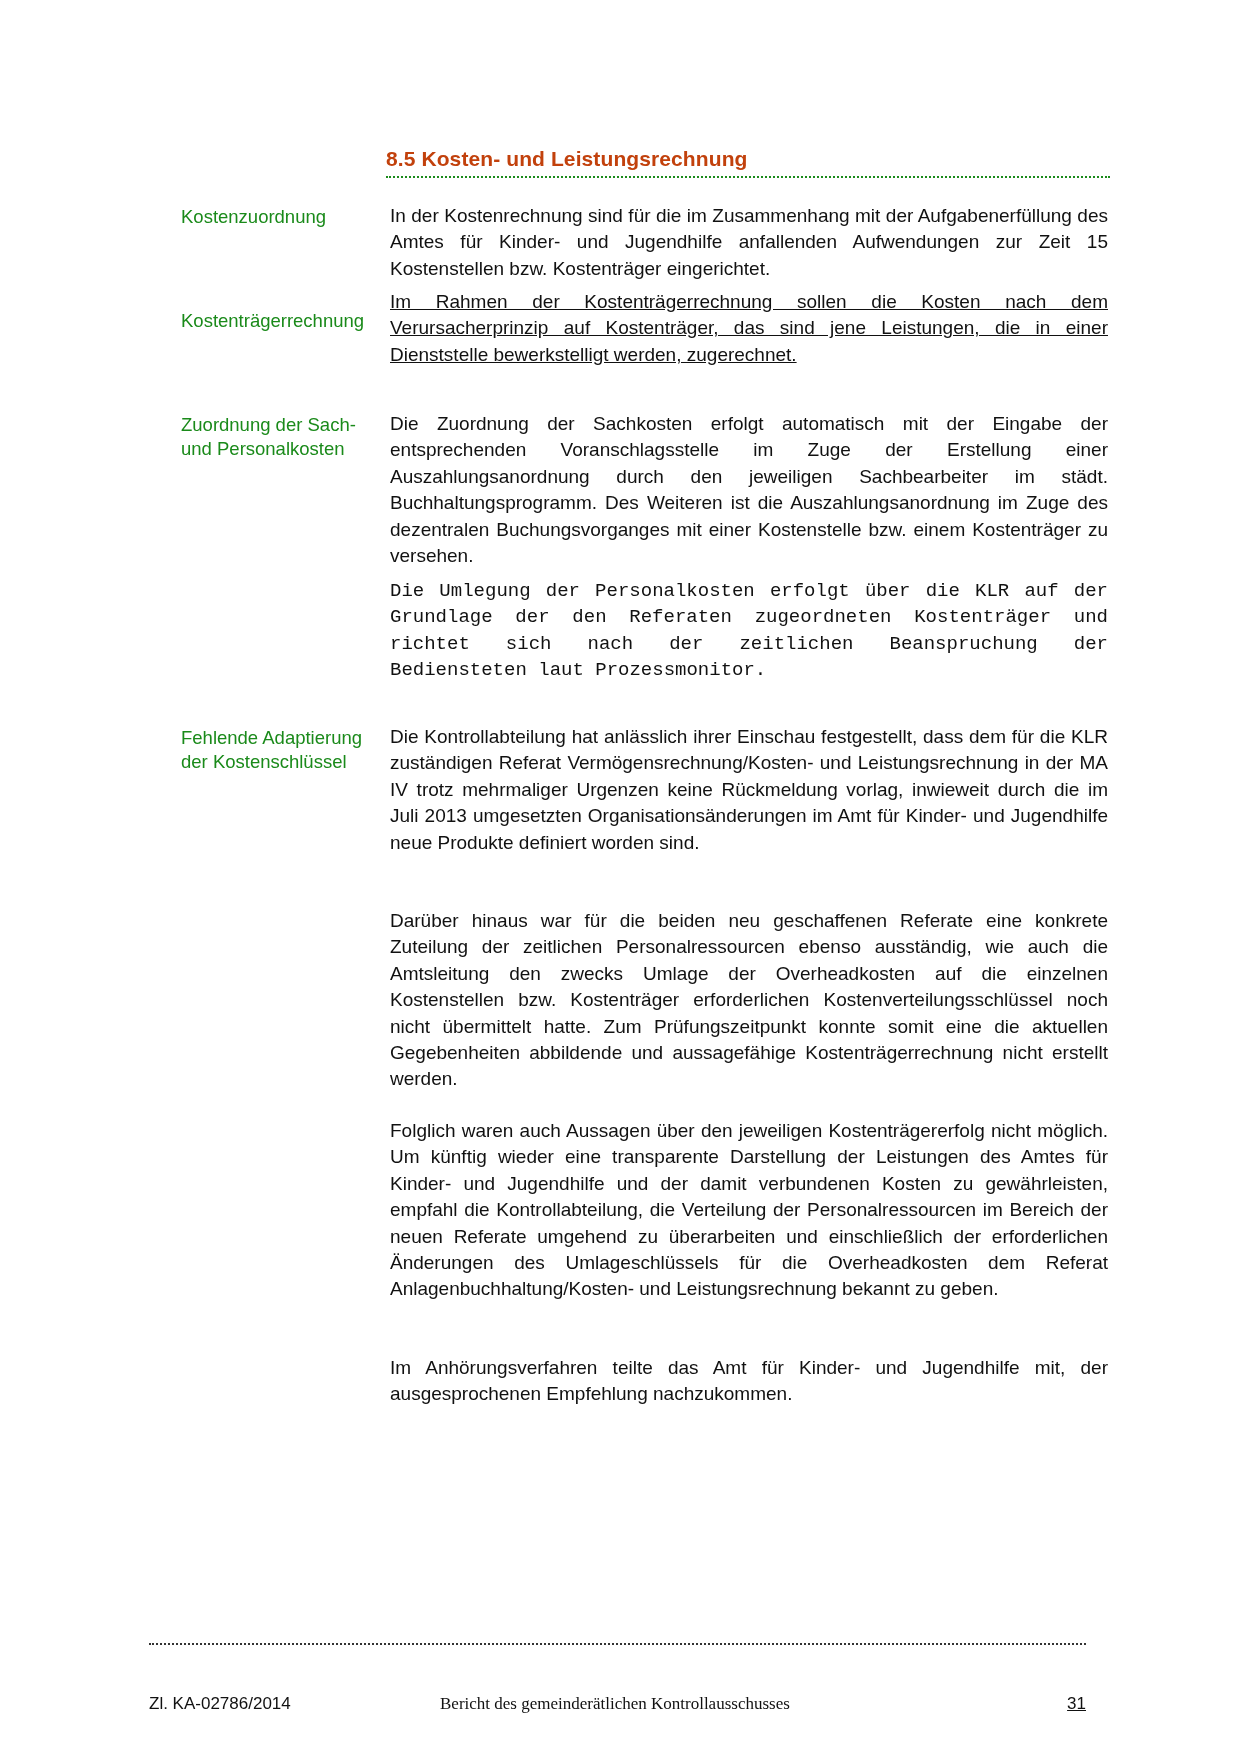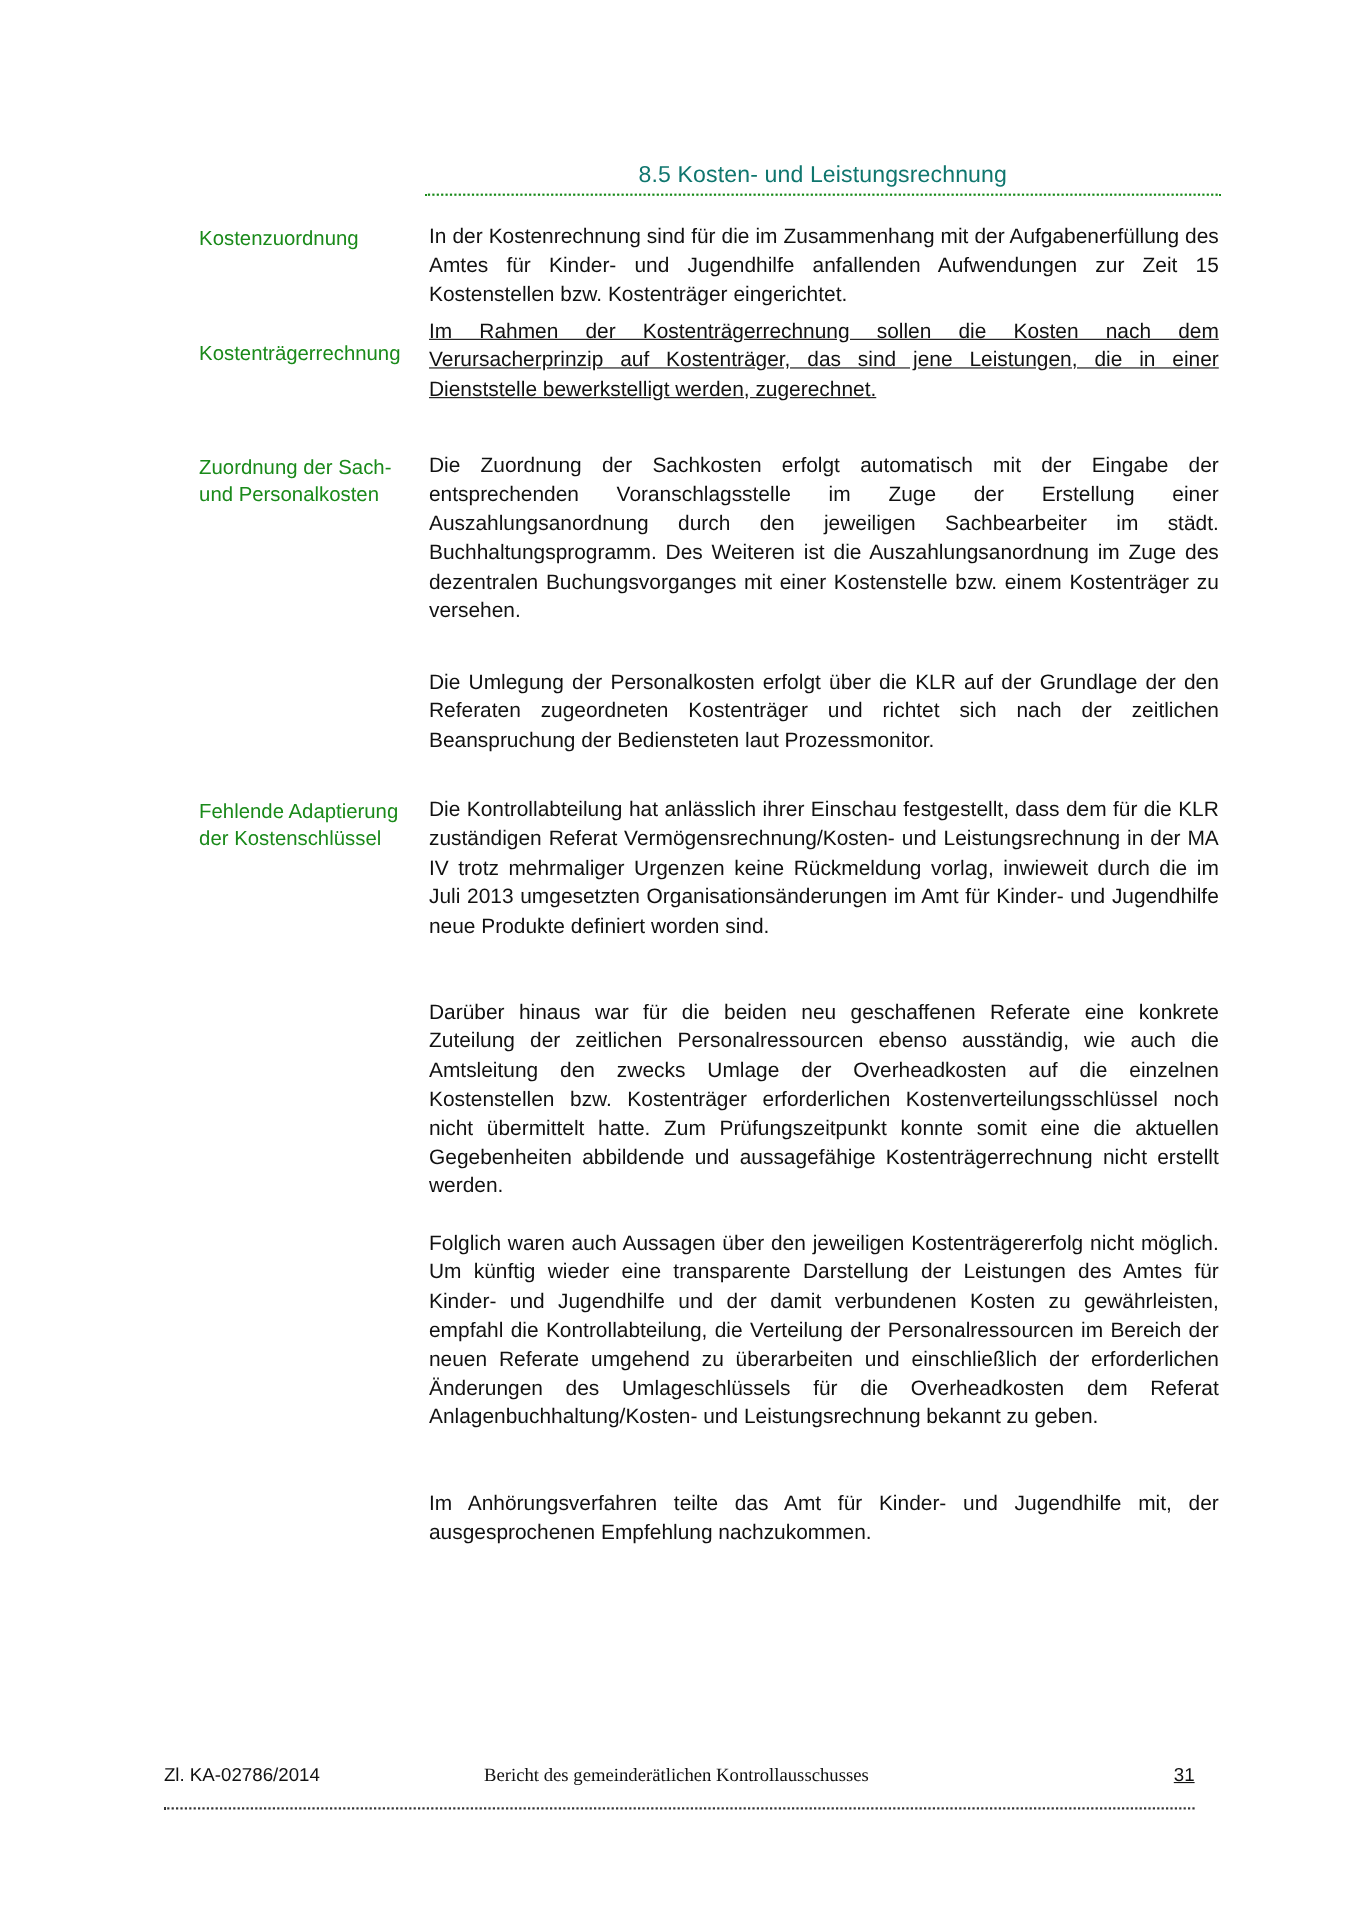--- a/index.html
+++ b/index.html
@@ -1,47 +1,47 @@
 <!DOCTYPE html>
 <html><head>
 <meta charset="utf-8">
 <style>
   html, body { margin: 0; padding: 0; background: #ffffff; }
   body { width: 1241px; height: 1754px; position: relative; overflow: hidden;
          font-family: "Liberation Sans", sans-serif; color: #111; }
-  .header-title { position: absolute; top: 147px; left: 386px; width: 724px; text-align: center;
-                  color: #0f766e; font-size: 21px; letter-spacing: 0.1px; }
+  .header-title { position: absolute; top: 147px; left: 386px; width: 724px; text-align: left;
+                  color: #c2410c; font-size: 21px; letter-spacing: 0.1px; font-weight: bold; }
   .header-rule { position: absolute; top: 176px; left: 386px; width: 724px; height: 0;
                  border-top: 2px dotted #1a8a1a; }
   .side { position: absolute; left: 149px; width: 220px; color: #1a8a1a; font-size: 18.5px; line-height: 24px; margin-left: 32px; }
   .para { position: absolute; left: 390px; width: 718px; font-size: 19px; line-height: 26.4px;
           text-align: justify; hyphens: manual; }
   .footer-rule { position: absolute; top: 1643px; left: 149px; width: 937px; height: 0;
                  border-top: 2px dotted #333; }
-  .footer { position: absolute; top: 1604px; font-size: 17px; color: #111; }
+  .footer { position: absolute; top: 1694px; font-size: 17px; color: #111; }
   .f-left { left: 149px; }
   .f-center { left: 440px; font-family: Liberation Serif, serif; }
   .f-right { left: 1060px; width: 26px; text-align: right; text-decoration: underline; }
 </style>
 </head>
 <body>
 
 <div>
   <div class="header-title">8.5  Kosten- und Leistungsrechnung</div>
   <div class="header-rule"></div>
 
   <div class="side" style="top:205px;">Kostenzuordnung</div>
   <div class="para" style="top:203px;">In der Kostenrechnung sind für die im Zusammenhang mit der Aufgabenerfüllung des Amtes für Kinder- und Jugendhilfe anfallenden Aufwendungen zur Zeit 15 Kostenstellen bzw. Kostenträger eingerichtet.</div>
 
   <div class="side" style="top:309px;">Kostenträgerrechnung</div>
   <div class="para" style="top:289px;text-decoration:underline;">Im Rahmen der Kostenträgerrechnung sollen die Kosten nach dem Verursacherprinzip auf Kostenträger, das sind jene Leistungen, die in einer Dienststelle bewerkstelligt werden, zugerechnet.</div>
 
   <div class="side" style="top:413px; width:200px;">Zuordnung der Sach- und Personalkosten</div>
   <div class="para" style="top:411px;">Die Zuordnung der Sachkosten erfolgt automatisch mit der Eingabe der entsprechenden Voranschlagsstelle im Zuge der Erstellung einer Auszahlungsanordnung durch den jeweiligen Sachbearbeiter im städt. Buchhaltungsprogramm. Des Weiteren ist die Auszahlungsanordnung im Zuge des dezentralen Buchungsvorganges mit einer Kostenstelle bzw. einem Kostenträger zu versehen.</div>
-  <div class="para" style="top:608px;">Die Umlegung der Personalkosten erfolgt über die KLR auf der Grundlage der den Referaten zugeordneten Kostenträger und richtet sich nach der zeitlichen Beanspruchung der Bediensteten laut Prozessmonitor.</div>
+  <div class="para" style="top:578px;font-family:Liberation Mono, monospace;">Die Umlegung der Personalkosten erfolgt über die KLR auf der Grundlage der den Referaten zugeordneten Kostenträger und richtet sich nach der zeitlichen Beanspruchung der Bediensteten laut Prozessmonitor.</div>
 
   <div class="side" style="top:726px; width:210px;">Fehlende Adaptierung der Kostenschlüssel</div>
   <div class="para" style="top:724px;">Die Kontrollabteilung hat anlässlich ihrer Einschau festgestellt, dass dem für die KLR zuständigen Referat Vermögensrechnung/Kosten- und Leistungsrechnung in der MA IV trotz mehrmaliger Urgenzen keine Rückmeldung vorlag, inwieweit durch die im Juli 2013 umgesetzten Organisationsänderungen im Amt für Kinder- und Jugendhilfe neue Produkte definiert worden sind.</div>
   <div class="para" style="top:908px;">Darüber hinaus war für die beiden neu geschaffenen Referate eine konkrete Zuteilung der zeitlichen Personalressourcen ebenso ausständig, wie auch die Amtsleitung den zwecks Umlage der Overheadkosten auf die einzelnen Kostenstellen bzw. Kostenträger erforderlichen Kostenverteilungsschlüssel noch nicht übermittelt hatte. Zum Prüfungszeitpunkt konnte somit eine die aktuellen Gegebenheiten abbildende und aussagefähige Kostenträgerrechnung nicht erstellt werden.</div>
   <div class="para" style="top:1118px;">Folglich waren auch Aussagen über den jeweiligen Kostenträgererfolg nicht möglich. Um künftig wieder eine transparente Darstellung der Leistungen des Amtes für Kinder- und Jugendhilfe und der damit verbundenen Kosten zu gewährleisten, empfahl die Kontrollabteilung, die Verteilung der Personalressourcen im Bereich der neuen Referate umgehend zu überarbeiten und einschließlich der erforderlichen Änderungen des Umlageschlüssels für die Overheadkosten dem Referat Anlagenbuchhaltung/Kosten- und Leistungsrechnung bekannt zu geben.</div>
   <div class="para" style="top:1355px;">Im Anhörungsverfahren teilte das Amt für Kinder- und Jugendhilfe mit, der ausgesprochenen Empfehlung nachzukommen.</div>
 
   <div class="footer-rule"></div>
   <div class="footer f-left">Zl. KA-02786/2014</div>
   <div class="footer f-center">Bericht des gemeinderätlichen Kontrollausschusses</div>

